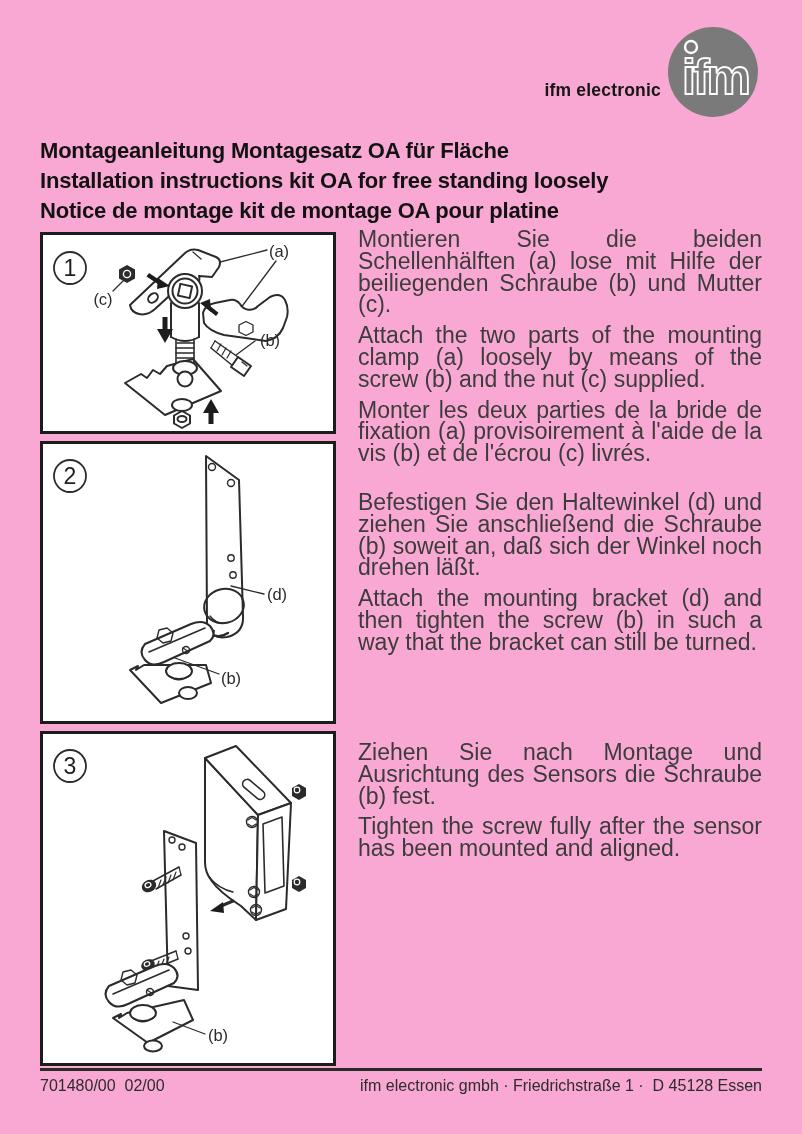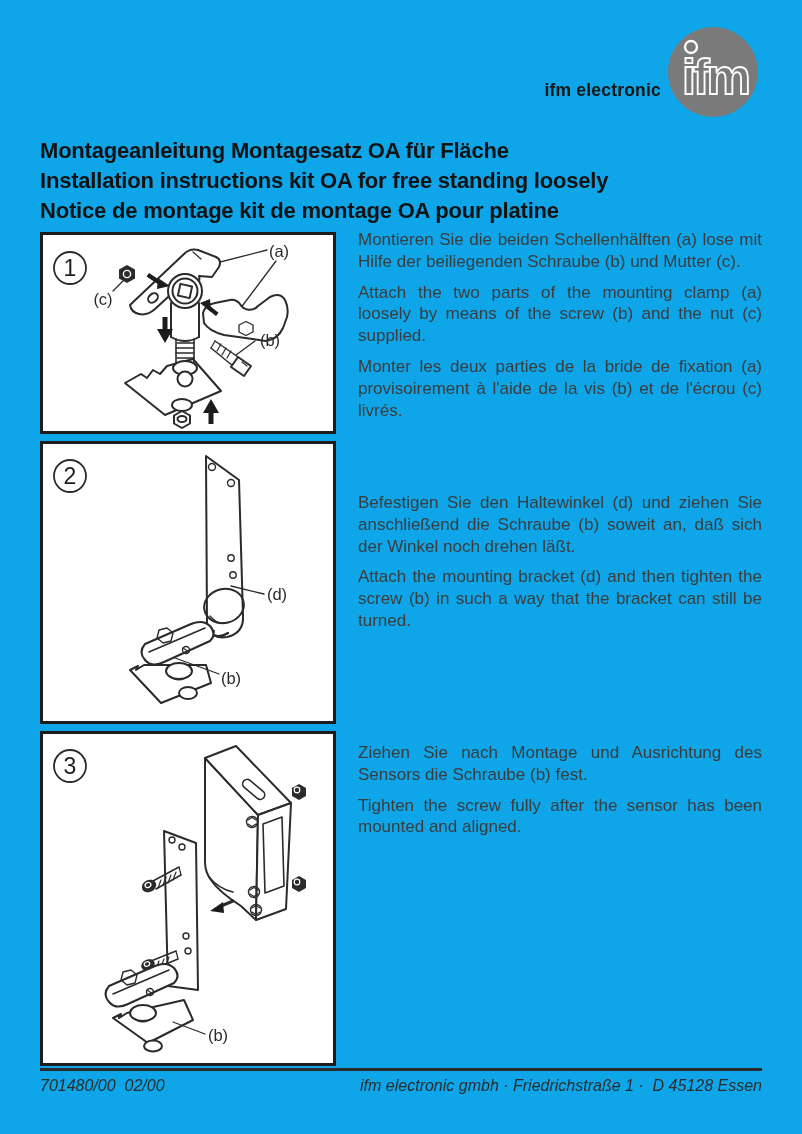--- a/index.html
+++ b/index.html
@@ -1,43 +1,43 @@
 <!DOCTYPE html>
 <html><head>
 <meta charset="utf-8">
 <style>
   * { margin:0; padding:0; box-sizing:border-box; }
   html,body { background:#ffffff; }
   body { font-family:"Liberation Sans", sans-serif; }
-  .page { position:relative; width:802px; height:1134px; background:#0ea5e9; overflow:hidden; color:#1a1a1a; }
+  .page { position:relative; width:802px; height:1134px; background:#f9a8d4; overflow:hidden; color:#1a1a1a; }
 
   .brand { position:absolute; top:80px; right:141px; font-size:17.5px; font-weight:bold; color:#161616; letter-spacing:0.2px; }
   .logo { position:absolute; top:27px; left:668px; width:90px; height:90px; }
 
   .title { position:absolute; left:40px; top:136px; width:726px; font-size:22px; font-weight:bold; line-height:30px; color:#121212; letter-spacing:-0.2px; white-space:nowrap; }
 
   .figure { position:absolute; left:40px; border:3px solid #1c1c1c; background:#fff; }
   .fig1 { top:232px; width:296px; height:202px; }
   .fig2 { top:441px; width:296px; height:283px; }
   .fig3 { top:731px; width:296px; height:335px; }
   .figure svg { display:block; }
 
   svg { font-family:"Liberation Sans", sans-serif; }
   .figlabel { font-size:16.5px; fill:#2b2b2b; }
   .fignum { font-size:23px; fill:#1e1e1e; }
 
-  .steptext { position:absolute; left:358px; width:404px; color:#3c3c3c; font-size:17px; line-height:21.8px; text-align:justify; }
+  .steptext { position:absolute; left:358px; width:404px; color:#3c3c3c; font-size:23px; line-height:21.8px; text-align:justify; }
   .steptext p { margin-bottom:9px; }
   .st1 { top:229px; }
   .st2 { top:460px;margin-top:32px; }
   .st3 { top:742px; }
 
   .footer-rule { position:absolute; left:40px; top:1068px; width:722px; height:2.5px; background:#2a2a2a; }
   .footer { position:absolute; left:40px; top:1077px; width:722px; font-size:16px; color:#2c2c2c; display:flex; justify-content:space-between; }
-  .pre { white-space:pre;font-style:italic; }
+  .pre { white-space:pre; }
 </style>
 </head>
 <body>
 
 <div class="page">
 
   <div class="brand">ifm electronic</div>
   <svg class="logo" viewBox="0 0 90 90">
     <circle cx="45" cy="45" r="45" fill="#7a7a7a"></circle>
     <circle cx="23" cy="20" r="6" fill="none" stroke="#ffffff" stroke-width="2.4"></circle>

